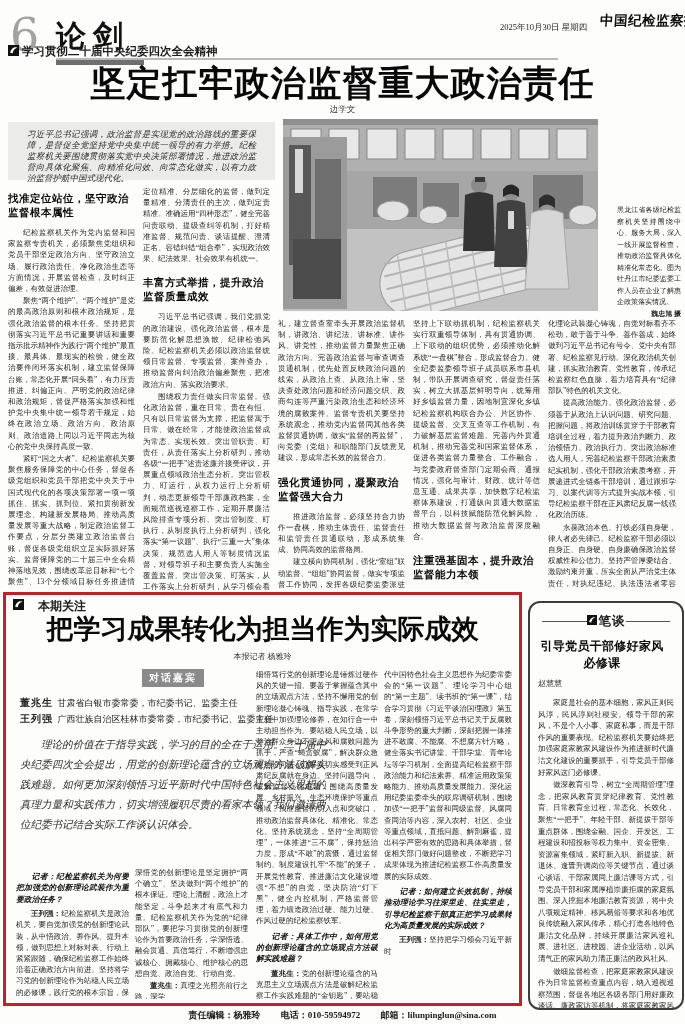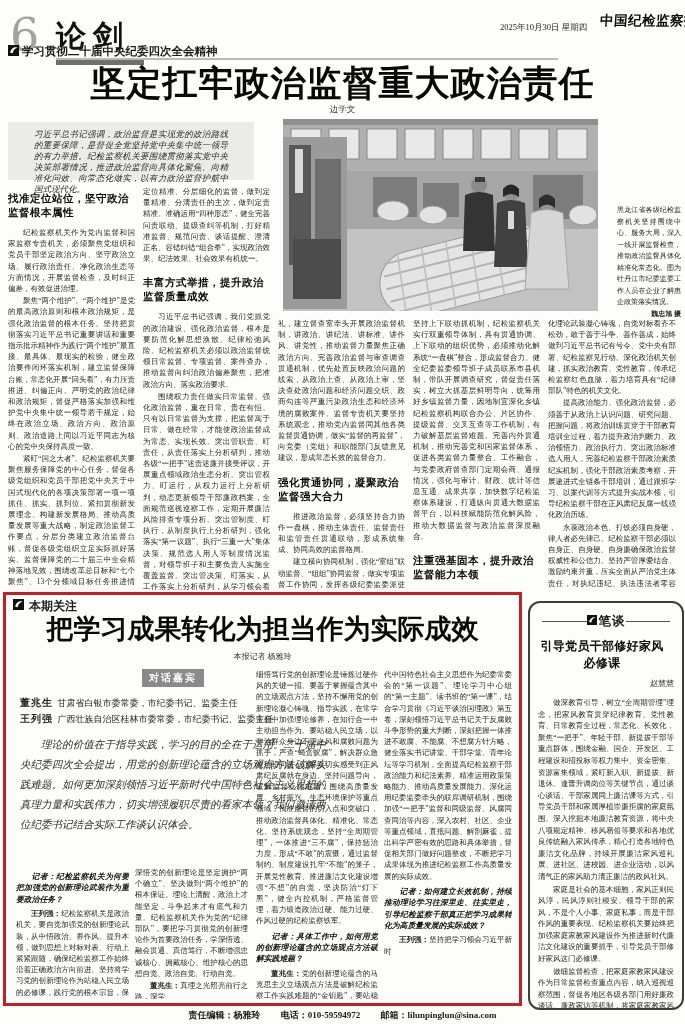--- a/index.html
+++ b/index.html
@@ -13,57 +13,57 @@
   .date-line{position:absolute;left:500px;top:22px;font-size:8.5px;font-weight:normal;color:#222;}
   .masthead{position:absolute;left:600px;top:12px;width:84px;font-size:13.5px;font-weight:bold;
             transform:skewX(-4deg);letter-spacing:.5px;white-space:nowrap;color:#0c0c0c;}
   
   .kicker{position:absolute;left:8px;top:44px;font-size:11.5px;font-weight:bold;display:flex;align-items:center;gap:3px;}
   .sq-icon{display:inline-block;flex:0 0 auto;}
   .headline{position:absolute;left:0;top:60px;width:685px;text-align:center;font-size:35px;font-weight:bold;
             letter-spacing:1px;color:#090909;}
   .byline{position:absolute;left:0;top:104px;width:685px;text-align:center;font-size:8.5px;color:#333;}
   
-  .intro-box{position:absolute;left:8px;top:122px;width:246px;height:58px;background:#ebebe9;
-             padding:7px 26px;box-sizing:border-box;font-size:8.5px;line-height:11px;text-align:justify;
+  .intro-box{position:absolute;left:8px;top:122px;width:267px;height:58px;background:#ebebe9;
+             padding:7px 19px;box-sizing:border-box;font-size:8.5px;line-height:11px;text-align:justify;
              font-style:italic;color:#2a2a2a;}
   .photo{position:absolute;left:283px;top:119px;width:315px;height:192px;background:#c8c8c8;overflow:hidden;}
   .photo-caption{position:absolute;left:617px;top:205px;width:64px;font-size:7px;line-height:11.5px;
                  text-align:justify;color:#222;}
   .photo-credit{text-align:right;font-weight:bold;margin-top:0;}
   
   .col{position:absolute;overflow:hidden;}
   .body-p{font-size:7.5px;line-height:11.2px;text-align:justify;text-indent:2em;margin:0 0 1px 0;color:#1e1e1e;}
   .body-p.cont{text-indent:0;}
   .sub-head{font-size:10.5px;font-weight:bold;font-family:"Liberation Sans","DejaVu Sans",sans-serif;
             margin:12px 0 7px 0;color:#0a0a0a;letter-spacing:.5px;}
   .col .sub-head:first-child{margin-top:2px;}
   .qa-q{font-size:7.8px;line-height:11.4px;font-weight:bold;font-style:italic;text-indent:2em;
         text-align:justify;margin:4px 0 3px 0;color:#111;}
   
   .focus-box{position:absolute;left:3px;top:592px;width:519px;height:414px;border:3px solid #c32026;
              box-sizing:border-box;background:#fdfdfb;}
-  .focus-label{position:absolute;left:7px;top:3px;font-size:12px;font-weight:bold;display:flex;align-items:center;gap:5px;}
+  .focus-label{position:absolute;left:7px;top:3px;font-size:12px;font-weight:bold;display:flex;align-items:center;gap:14px;}
   .focus-headline{position:absolute;left:0;top:16px;width:100%;text-align:center;font-size:27px;font-weight:bold;color:#090909;}
   .focus-byline{position:absolute;left:0;top:56px;width:100%;text-align:center;font-size:8px;color:#333;}
   .guest-block{position:absolute;left:14px;top:74px;width:306px;}
   .dialog-badge{display:block;width:62px;margin:0 auto 8px auto;background:#8a8a8a;color:#fff;
                 font-size:10px;font-weight:bold;text-align:center;padding:2px 0;letter-spacing:2px;}
   .guest-line{font-size:9px;line-height:16px;color:#222;}
   .guest-line b{font-size:10px;letter-spacing:1px;}
   .focus-intro{position:absolute;left:14px;top:140px;width:306px;height:122px;font-size:10.5px;line-height:20px;
                text-align:justify;font-style:italic;color:#2a2a2a;overflow:hidden;text-indent:2em;}
   
   .essay-box{position:absolute;left:528px;top:601px;width:156px;height:409px;border:2px solid #3c3c3c;
              border-radius:12px;box-sizing:border-box;background:#fdfdfb;padding:8px 8px 6px 8px;overflow:hidden;}
   .essay-label{display:flex;align-items:center;margin:2px 4px 8px 4px;}
   .essay-label .line{flex:1;height:1px;background:#555;}
   .essay-label .txt{font-size:12.5px;font-weight:bold;letter-spacing:1px;display:flex;align-items:center;gap:2px;}
   .essay-headline{text-align:center;font-size:12px;font-weight:bold;letter-spacing:.3px;margin:2px 8px 6px 0;color:#090909;}
-  .essay-author{text-align:right;font-size:8px;color:#333;margin-bottom:8px;}
+  .essay-author{text-align:left;font-size:8px;color:#333;margin-bottom:8px;}
   .essay-body{height:318px;overflow:hidden;}
   .essay-body .body-p{font-size:7.5px;line-height:11.6px;}
   
   .footer{position:absolute;left:0;top:1009px;width:685px;text-align:center;font-size:9px;font-weight:bold;color:#1a1a1a;}
   .footer span{margin:0 9px;}
 </style>
 </head>
 <body>
 
 <div class="page">
@@ -236,22 +236,22 @@
               <path d="M2 7 C3 2.5 6.5 1.5 8.5 2.5 C6 3 5 4.5 4.2 7.5 Z" fill="#fff"></path>
             </svg>
         </span>
         <span>笔谈</span>
       </span>
       <span class="line"></span>
     </div>
     <div class="essay-headline">引导党员干部修好家风必修课</div>
     <div class="essay-author">赵慧慧</div>
     <div class="essay-body">
+        <p class="body-p">家庭是社会的基本细胞，家风正则民风淳，民风淳则社稷安。领导干部的家风，不是个人小事、家庭私事，而是干部作风的重要表现。纪检监察机关要始终把加强家庭家教家风建设作为推进新时代廉洁文化建设的重要抓手，引导党员干部修好家风这门必修课。</p>
         <p class="body-p">做深教育引导，树立“全周期管理”理念，把家风教育贯穿纪律教育、党性教育、日常教育全过程，常态化、长效化，聚焦“一把手”、年轻干部、新提拔干部等重点群体，围绕金融、国企、开发区、工程建设和招投标等权力集中、资金密集、资源富集领域，紧盯新入职、新提拔、新退休、逢晋升调岗位等关键节点，通过谈心谈话、干部家属同上廉洁课等方式，引导党员干部和家属厚植崇廉拒腐的家庭氛围。深入挖掘本地廉洁教育资源，将中央八项规定精神、移风易俗等要求和各地优良传统融入家风传承，精心打造各地特色廉洁文化品牌，持续开展廉洁家风巡礼展、进社区、进校园、进企业活动，以风清气正的家风助力清正廉洁的政风社风。</p>
-        <p class="body-p">家庭是社会的基本细胞，家风正则民风淳，民风淳则社稷安。领导干部的家风，不是个人小事、家庭私事，而是干部作风的重要表现。纪检监察机关要始终把加强家庭家教家风建设作为推进新时代廉洁文化建设的重要抓手，引导党员干部修好家风这门必修课。</p>
         <p class="body-p">做细监督检查，把家庭家教家风建设作为日常监督检查重点内容，纳入巡视巡察范围，督促各地区各级各部门用好廉政谈话、廉政家访等机制，将家庭家教家风建设情况作为必谈、必访内容，对于党员干部家风方面存在的苗头性、倾向性问题，及时提醒、纠偏纠错，做到抓早抓小、防微杜渐。严格落实领导干部个人有关事项报告制度，严格规范和监督领导干部配偶、子女及其配偶经商办企业行为。</p>
       </div>
   </div>
 
   <div class="footer">
     <span>责任编辑：杨雅玲</span>
     <span>电话：010-59594972</span>
     <span>邮箱：lilunpinglun@sina.com</span>
   </div>
 

